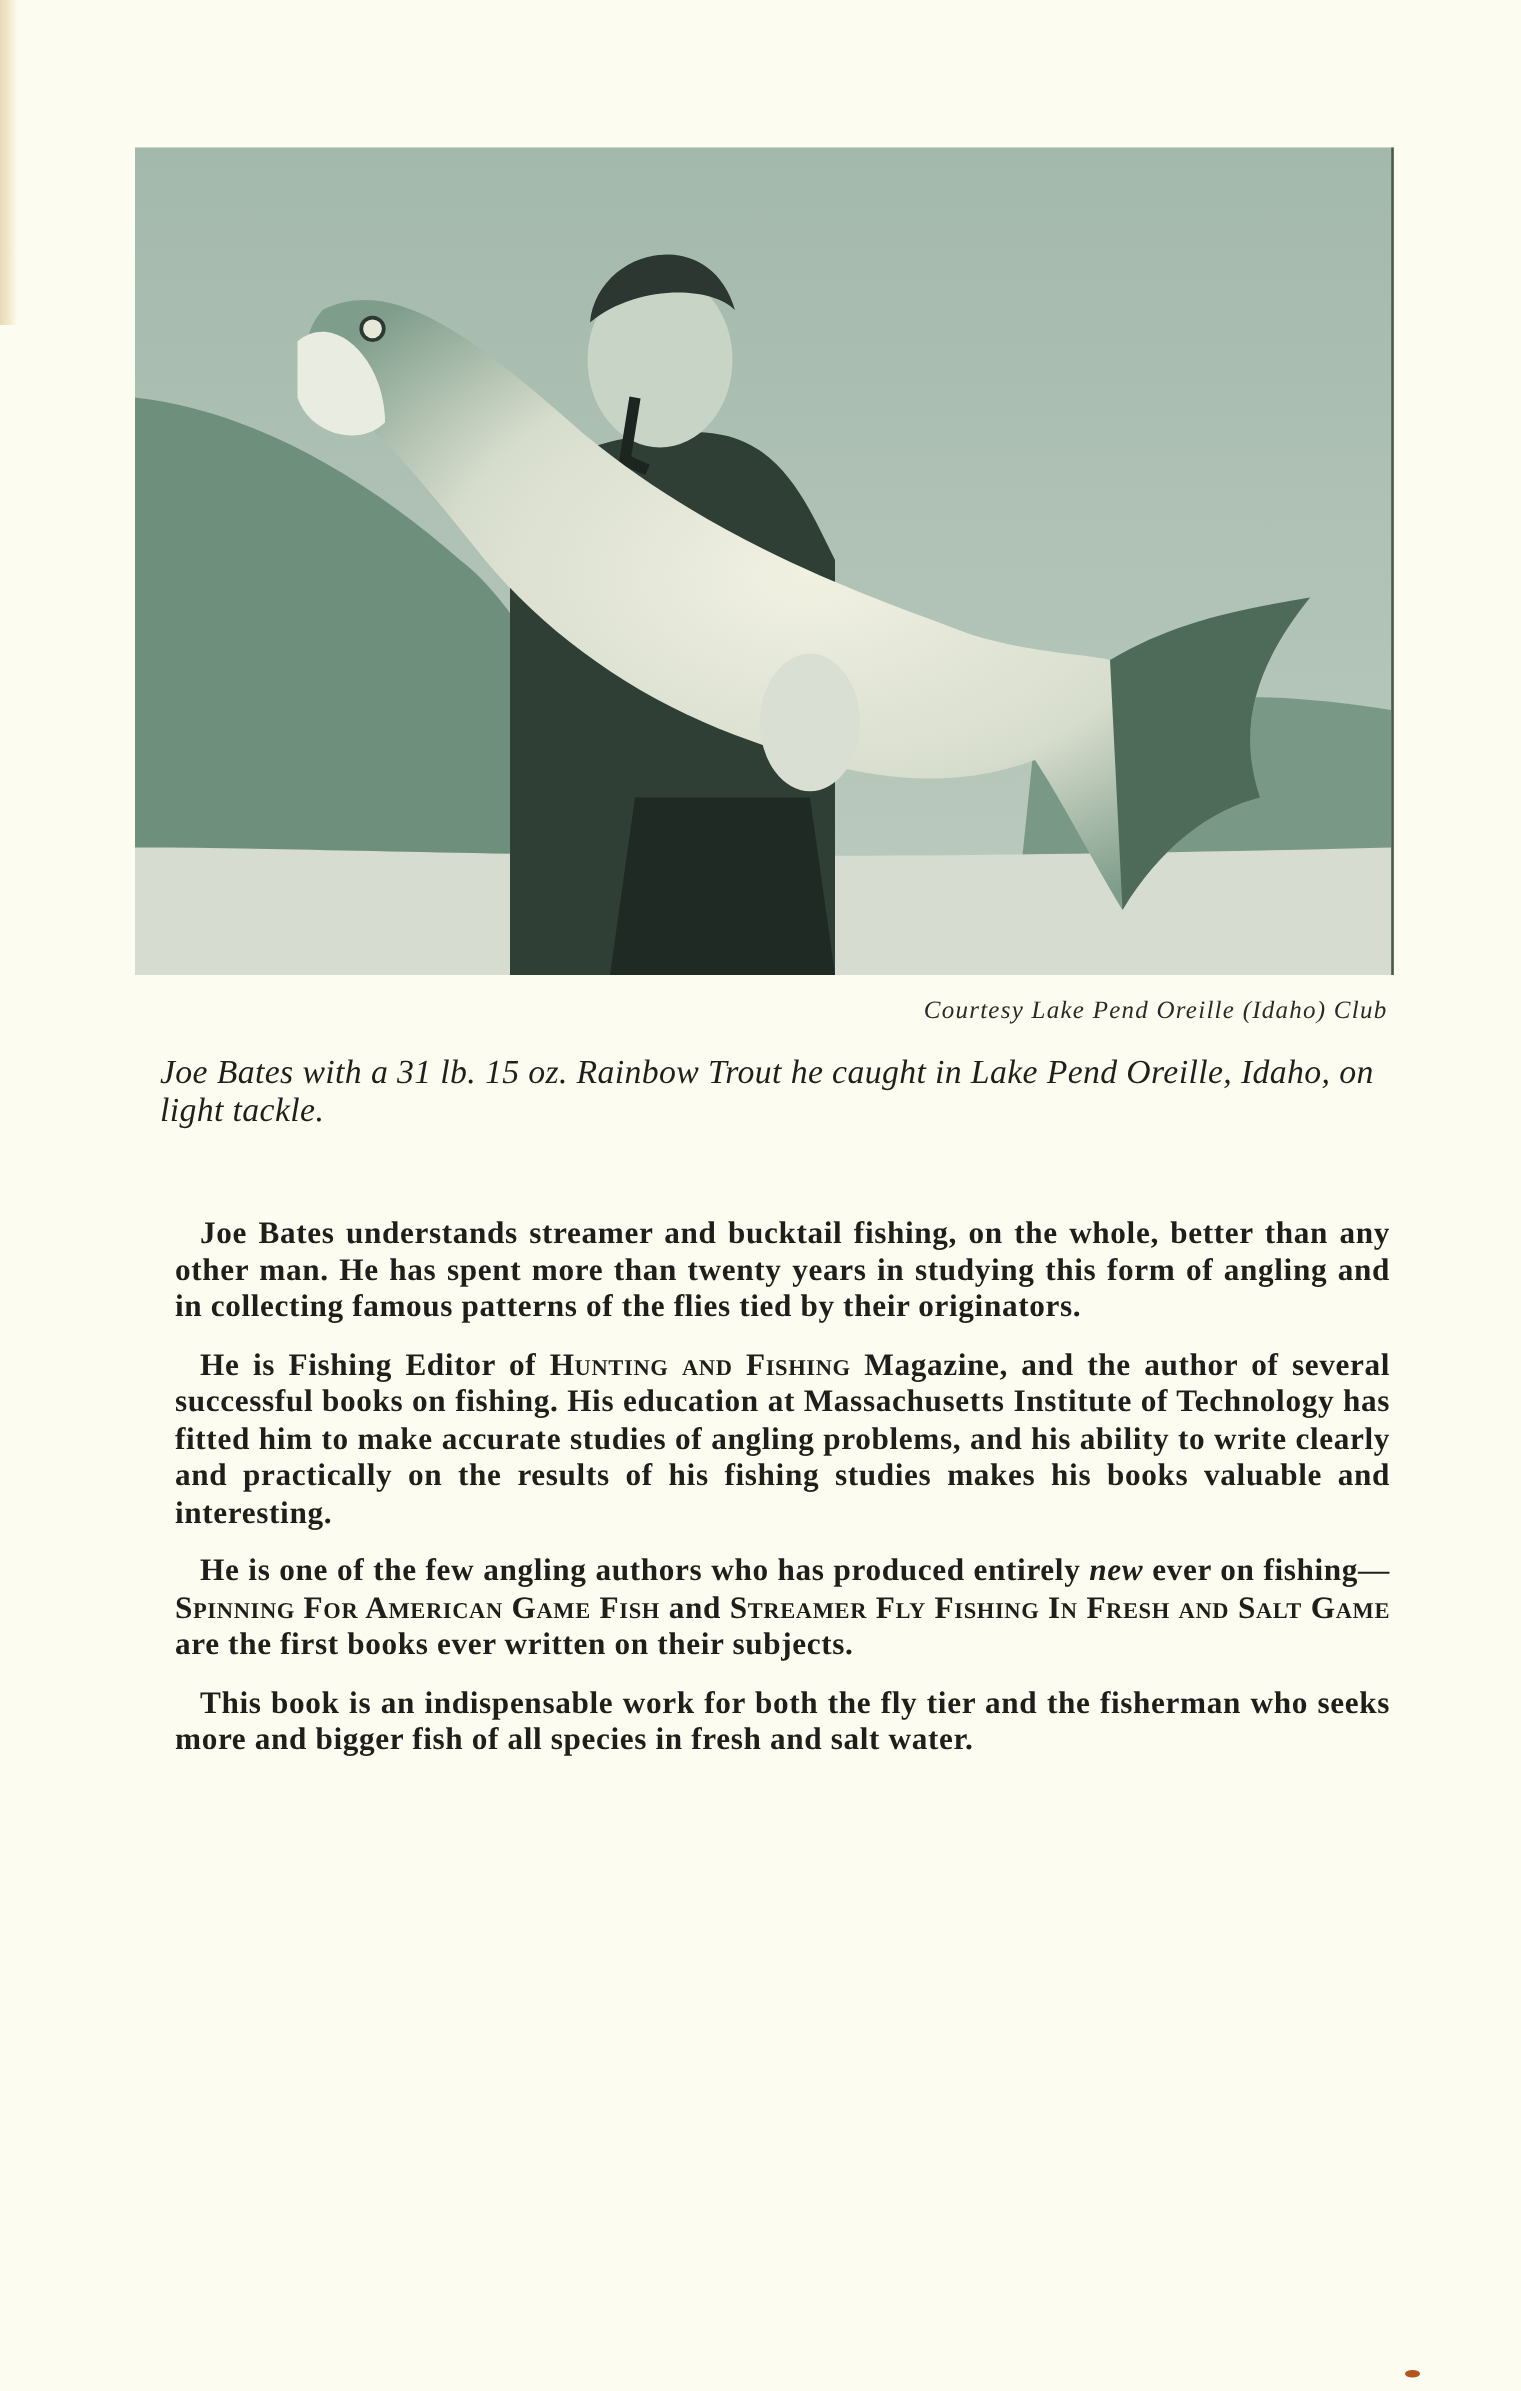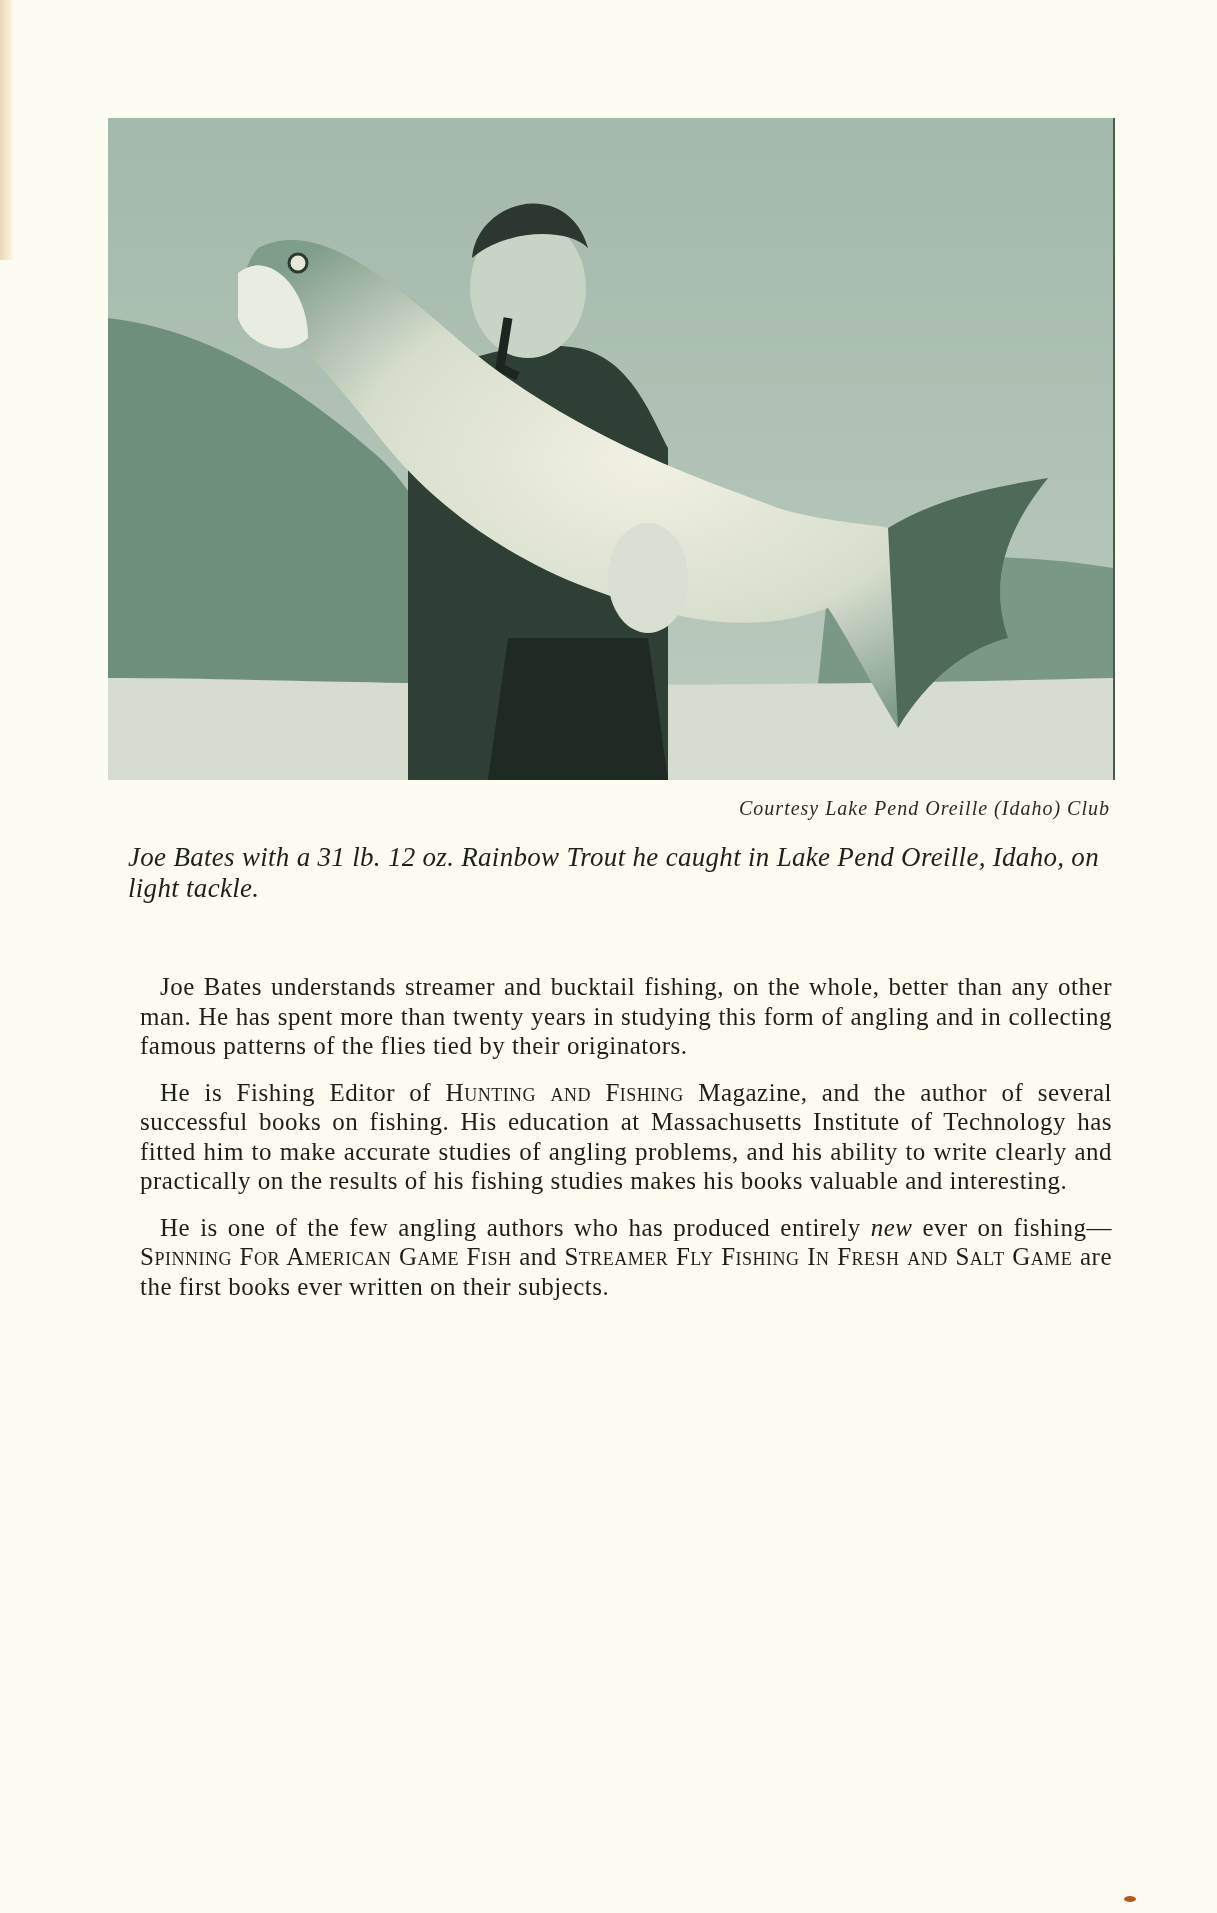--- a/index.html
+++ b/index.html
@@ -61,20 +61,21 @@
     width: 972px;
     font-size: 25px;
     line-height: 29.5px;
     text-align: justify;
     color: #1e1e1a;
     letter-spacing: 0.5px;
   }
   .body-text p {
     margin: 0 0 17px 0;
     text-indent: 20px;
+    font-weight: bold;
   }
   .sc { font-variant: small-caps; }
   .it { font-style: italic; }
   .stain {
     position: absolute;
     left: 1124px; top: 1896px;
     width: 12px; height: 6px;
     border-radius: 50%;
     background: #b5561e;
   }
@@ -115,21 +116,22 @@
     <path d="M130 155 C 160 130 200 170 200 220 C 180 240 140 230 130 200 Z" fill="#e9ece0"></path>
     <circle cx="190" cy="145" r="9" fill="#e8e8d8" stroke="#2a3a30" stroke-width="3"></circle>
     <path d="M780 410 C 830 380 880 370 940 360 C 900 410 880 460 900 520 C 860 530 820 560 790 610 Z" fill="#4e6b5a"></path>
 
     <ellipse cx="540" cy="460" rx="40" ry="55" fill="#d9dfd2"></ellipse>
   </svg>
 </div>
 
 <div class="credit">Courtesy Lake Pend Oreille (Idaho) Club</div>
 
-<div class="caption">Joe Bates with a 31 lb. 12 oz. Rainbow Trout he caught in Lake Pend Oreille, Idaho, on light tackle.</div>
+<div class="caption">Joe Bates with a 31 lb. 15 oz. Rainbow Trout he caught in Lake Pend Oreille, Idaho, on light tackle.</div>
 
 <div class="body-text">
   <p>Joe Bates understands streamer and bucktail fishing, on the whole, better than any other man. He has spent more than twenty years in studying this form of angling and in collecting famous patterns of the flies tied by their originators.</p>
   <p><span>He is Fishing Editor of </span><span class="sc">Hunting and Fishing</span><span> Magazine, and the author of several successful books on fishing. His education at Massachusetts Institute of Technology has fitted him to make accurate studies of angling problems, and his ability to write clearly and practically on the results of his fishing studies makes his books valuable and interesting.</span></p>
   <p><span>He is one of the few angling authors who has produced entirely </span><span class="it">new</span><span> ever on fishing—</span><span class="sc">Spinning For American Game Fish</span><span> and </span><span class="sc">Streamer Fly Fishing In Fresh and Salt Game</span><span> are the first books ever written on their subjects.</span></p>
+  <p>This book is an indispensable work for both the fly tier and the fisherman who seeks more and bigger fish of all species in fresh and salt water.</p>
 </div>
 
 <div class="stain"></div>
 
 </body></html>

